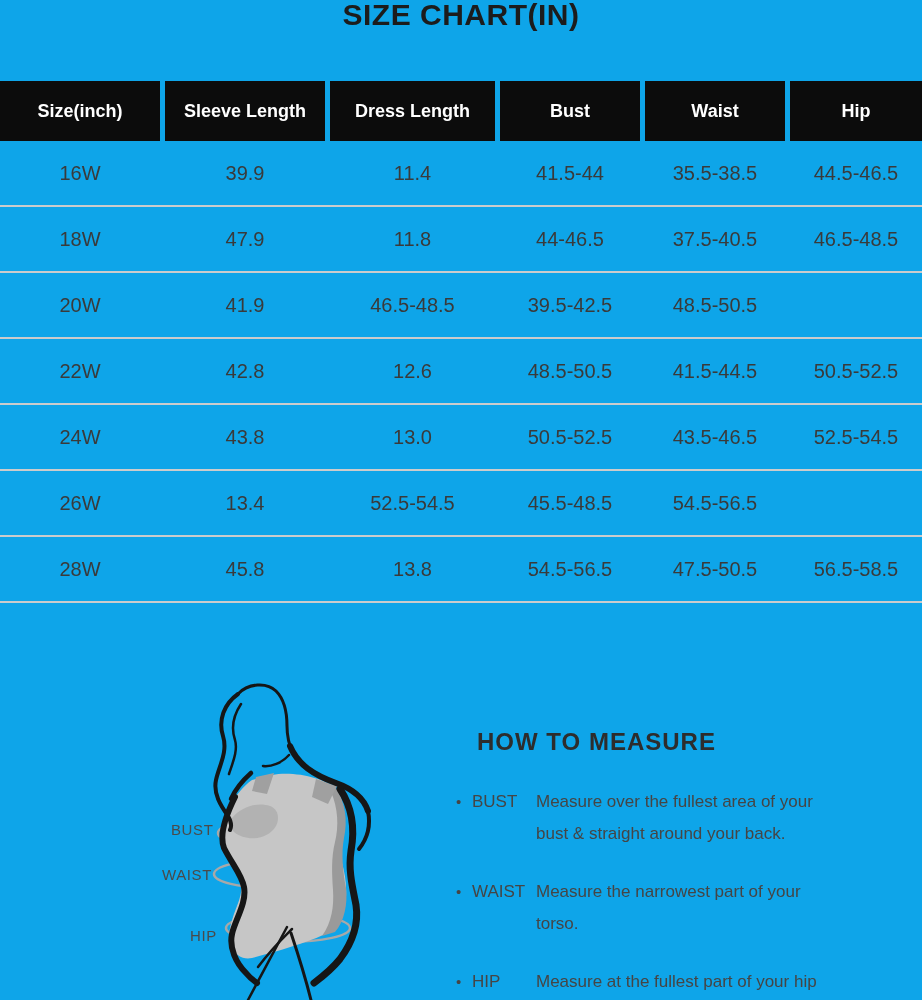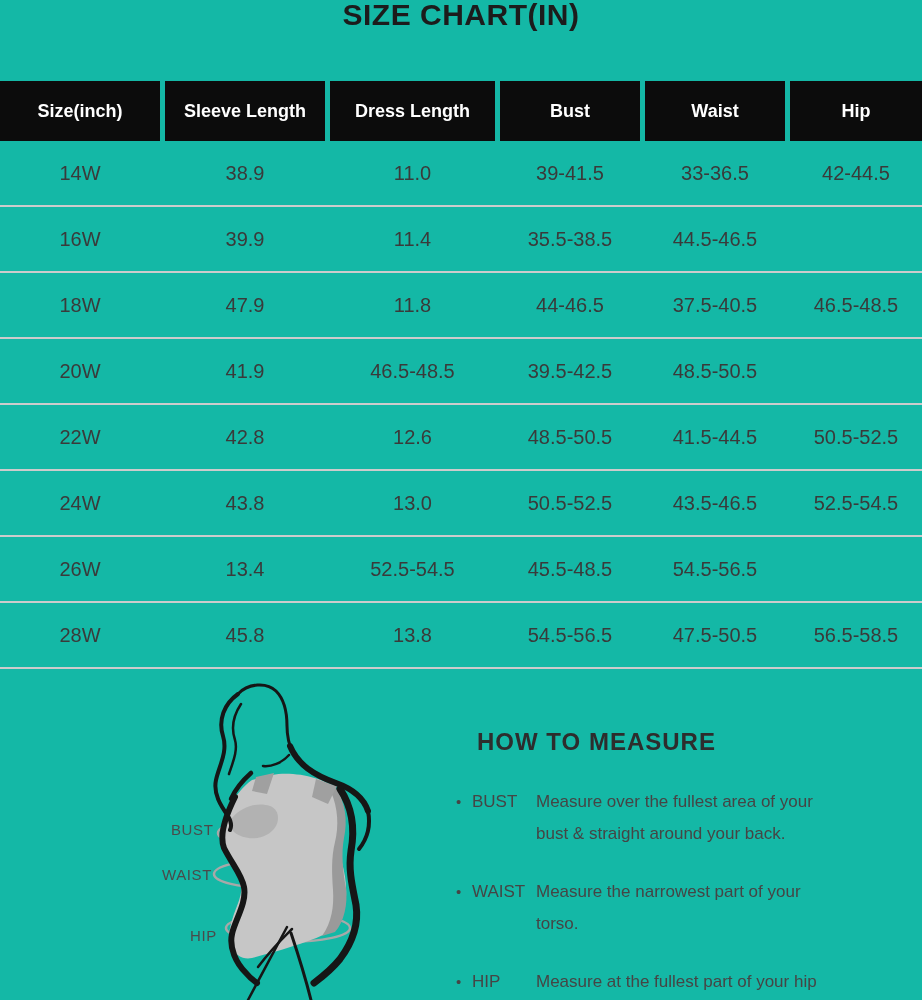--- a/index.html
+++ b/index.html
@@ -1,17 +1,17 @@
 <!DOCTYPE html>
 <html><head>
 <meta charset="utf-8">
 <style>
   html,body { margin:0; padding:0; background:#ffffff; }
   body { width:922px; height:1000px; font-family:"Liberation Sans", sans-serif; }
-  .page { position:relative; width:922px; height:1000px; overflow:hidden; background:#14b8a6; }
+  .page { position:relative; width:922px; height:1000px; overflow:hidden; background:#0ea5e9; }
 
   .title { position:absolute; top:-2px; left:0; width:922px; text-align:center;
            font-size:30px; font-weight:700; color:#1c1c1c; letter-spacing:0.5px; line-height:34px; }
 
   
   .size-table { position:absolute; top:81px; left:0; width:922px; }
   .t-row { display:grid; grid-template-columns:160px 160px 165px 140px 140px 132px; column-gap:5px; }
   .t-head .hcell { background:#0c0c0c; height:60px; display:flex; align-items:center; justify-content:center;
                    color:#ffffff; font-weight:700; font-size:18px; }
   .t-data { height:64px; border-bottom:2px solid #cccccc; }
@@ -49,31 +49,24 @@
         <div class="hcell">Size(inch)</div>
         <div class="hcell">Sleeve Length</div>
         <div class="hcell">Dress Length</div>
         <div class="hcell">Bust</div>
         <div class="hcell">Waist</div>
         <div class="hcell">Hip</div>
       </div>
     </div>
     <div class="t-body">
       <div class="t-row t-data">
-        <div class="cell">14W</div>
-        <div class="cell">38.9</div>
-        <div class="cell">11.0</div>
-        <div class="cell">39-41.5</div>
-        <div class="cell">33-36.5</div>
-        <div class="cell">42-44.5</div>
-      </div>
-      <div class="t-row t-data">
         <div class="cell">16W</div>
         <div class="cell">39.9</div>
         <div class="cell">11.4</div>
+        <div class="cell">41.5-44</div>
         <div class="cell">35.5-38.5</div>
         <div class="cell">44.5-46.5</div>
       </div>
       <div class="t-row t-data">
         <div class="cell">18W</div>
         <div class="cell">47.9</div>
         <div class="cell">11.8</div>
         <div class="cell">44-46.5</div>
         <div class="cell">37.5-40.5</div>
         <div class="cell">46.5-48.5</div>

